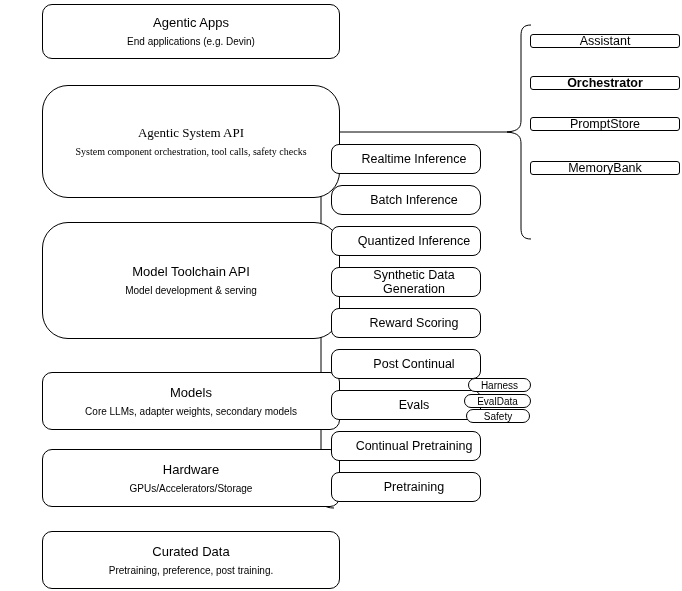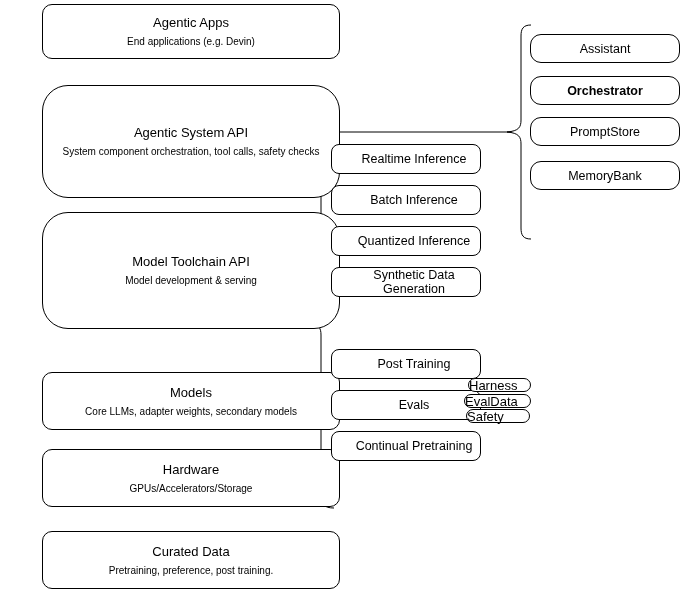--- a/index.html
+++ b/index.html
@@ -22,29 +22,29 @@
   }
   .lbox.big { border-radius:26px; }
   .lbox .title { font-size:13px; line-height:15px; }
   .lbox .subtitle { font-size:10px; line-height:12px; margin-top:6px; }
   .mbox {
     left:331px; width:150px; height:30px; border-radius:8px;
     display:flex; align-items:center; justify-content:center;
     font-size:12.5px; text-align:center;padding-left:16px;
   }
   .rbox {
-    left:530px; width:150px; height:29px; border-radius:11px;
+    left:530px; width:150px; height:14px; border-radius:3px;
     display:flex; align-items:center; justify-content:center;
     font-size:12.5px; text-align:center;
   }
   .pill {
     position:absolute; box-sizing:border-box; background:#ffffff;
     border:1px solid #000000; border-radius:999px; z-index:3;
-    display:flex; align-items:center; justify-content:flex-start;
-    font-size:13px; line-height:11px;
+    display:flex; align-items:center; justify-content:center;
+    font-size:10px; line-height:11px;
   }
 </style>
 </head>
 <body>
 
 <div class="canvas">
 
   <svg class="connectors" width="682" height="591" viewBox="0 0 682 591">
 
     <line x1="308" y1="132" x2="512" y2="132" stroke="#000" stroke-width="1"></line>
@@ -54,26 +54,26 @@
 
     <path d="M 531,25 C 523,25 521,29 521,36 L 521,120 C 521,127 519,131 507,132
              C 519,133 521,137 521,144 L 521,228 C 521,235 523,239 531,239" fill="none" stroke="#000" stroke-width="1"></path>
   </svg>
 
   <div class="box lbox" style="top:4px; height:55px;">
     <div class="title">Agentic Apps</div>
     <div class="subtitle">End applications (e.g. Devin)</div>
   </div>
 
-  <div class="box lbox big" style="top:85px; height:113px;">
+  <div class="box lbox big" style="top:85px; height:113px;font-family:Liberation Serif, serif;">
     <div class="title">Agentic System API</div>
     <div class="subtitle">System component orchestration, tool calls, safety checks</div>
   </div>
 
-  <div class="box lbox big" style="top:212px; height:117px;">
+  <div class="box lbox big" style="top:222px; height:117px;">
     <div class="title">Model Toolchain API</div>
     <div class="subtitle">Model development &amp; serving</div>
   </div>
 
   <div class="box lbox" style="top:449px; height:58px;">
     <div class="title">Hardware</div>
     <div class="subtitle">GPUs/Accelerators/Storage</div>
   </div>
 
   <div class="box lbox" style="top:372px; height:58px;">
@@ -82,37 +82,43 @@
   </div>
 
   <div class="box lbox" style="top:531px; height:58px;">
     <div class="title">Curated Data</div>
     <div class="subtitle">Pretraining, preference, post training.</div>
   </div>
 
   <div class="box mbox" style="top:144px;">
     <span>Realtime Inference</span>
   </div>
-  <div class="box mbox" style="top:185px;">
+  <div class="box mbox" style="top:185px;border-radius:11px;">
     <span>Batch Inference</span>
   </div>
   <div class="box mbox" style="top:226px;">
     <span>Quantized Inference</span>
   </div>
   <div class="box mbox" style="top:267px;">
     <span>Synthetic Data Generation</span>
   </div>
+  <div class="box mbox" style="top:308px;">
+    <span>Reward Scoring</span>
+  </div>
   <div class="box mbox" style="top:349px;">
-    <span>Post Training</span>
+    <span>Post Continual</span>
   </div>
   <div class="box mbox" style="top:390px;">
     <span>Evals</span>
   </div>
   <div class="box mbox" style="top:431px;">
     <span>Continual Pretraining</span>
+  </div>
+  <div class="box mbox" style="top:472px;">
+    <span>Pretraining</span>
   </div>
 
   <div class="pill" style="left:468px; top:378px; width:63px; height:14px;">
     <span>Harness</span>
   </div>
   <div class="pill" style="left:464px; top:394px; width:67px; height:14px;">
     <span>EvalData</span>
   </div>
   <div class="pill" style="left:466px; top:409px; width:64px; height:14px;">
     <span>Safety</span>

